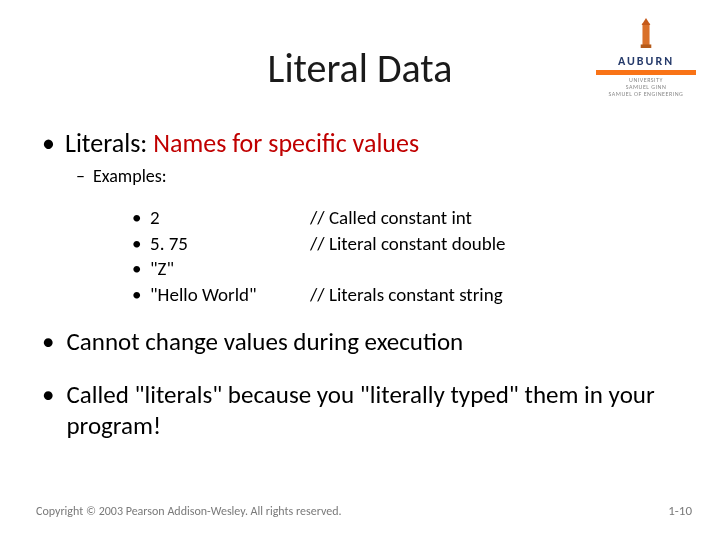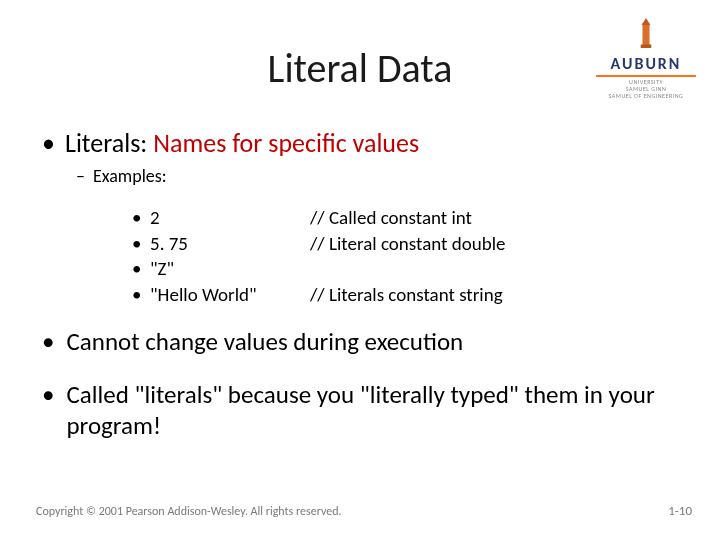--- a/index.html
+++ b/index.html
@@ -19,32 +19,32 @@
     text-align: center;
     color: #555;
   }
   .logo-mark {
     display: inline-block;
     width: 18px;
     height: 30px;
     margin-bottom: 2px;
   }
   .logo-word {
-    font-size: 16px;
+    font-size: 12px;
     letter-spacing: 2px;
     font-weight: 600;
     color: #253a6a;
   }
   .logo-sub {
     font-size: 6px;
     letter-spacing: 0.5px;
     color: #888;
     line-height: 1.2;
     margin-top: 2px;
-    border-top: 2px solid #f97316;
+    border-top: 5px solid #f97316;
     padding-top: 2px;
   }
   .title {
     text-align: center;
     font-size: 40px;
     font-weight: 400;
     margin-top: 24px;
     margin-bottom: 34px;
     color: #1a1a1a;
   }
@@ -149,14 +149,14 @@
 <div class="bullet2">
   <span class="dot">•</span>
   <span class="txt">Cannot change values during execution</span>
 </div>
 
 <div class="bullet2">
   <span class="dot">•</span>
   <span class="txt">Called "literals" because you "literally typed" them in your program!</span>
 </div>
 
-<div class="footer-left">Copyright © 2001 Pearson Addison-Wesley. All rights reserved.</div>
+<div class="footer-left">Copyright © 2003 Pearson Addison-Wesley. All rights reserved.</div>
 <div class="footer-right">1-10</div>
 
 </body></html>

